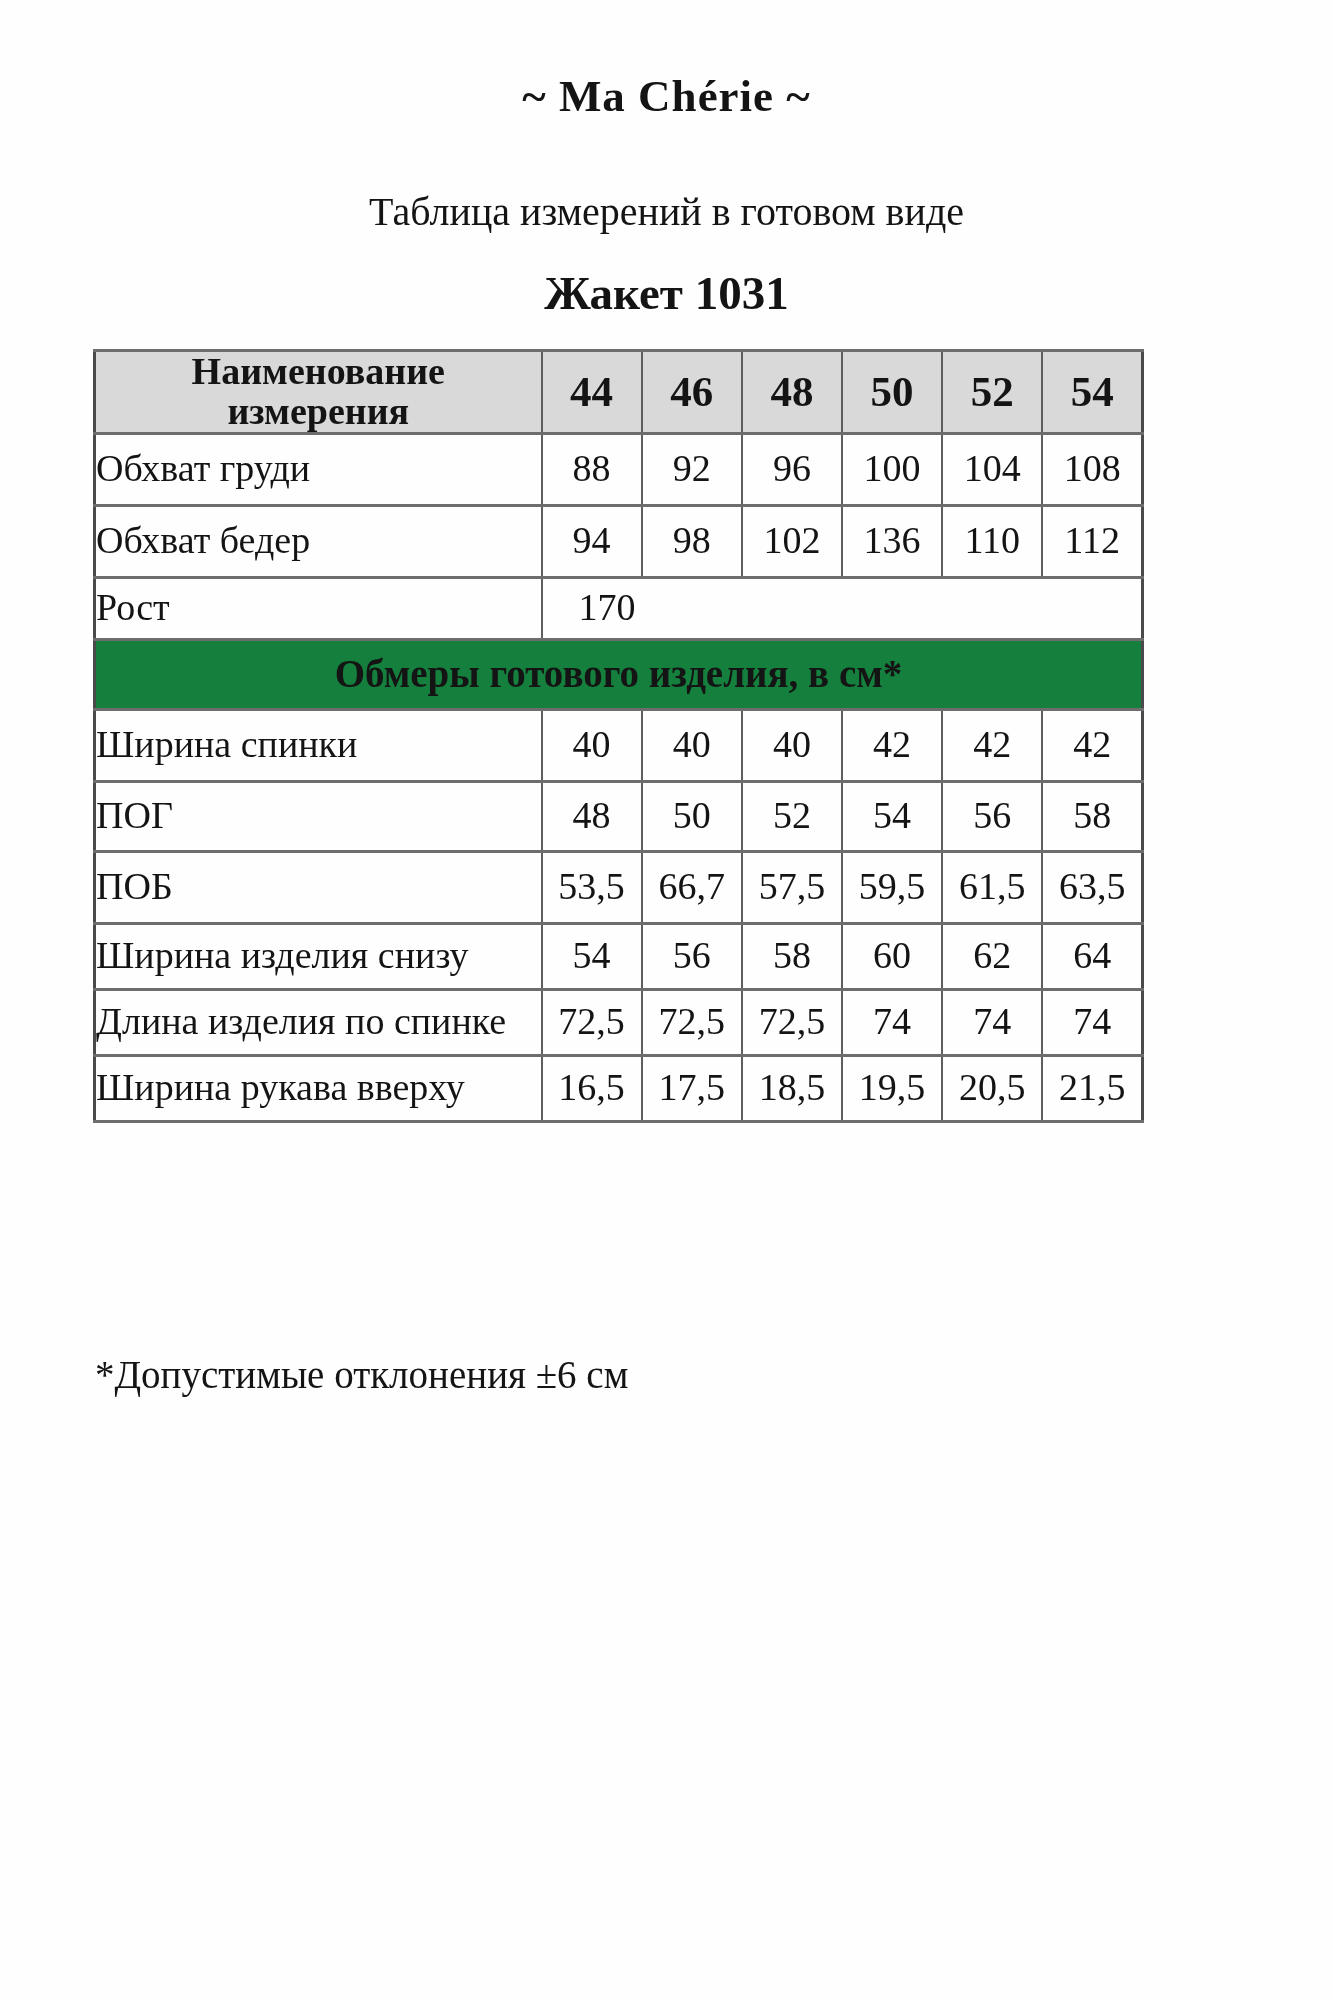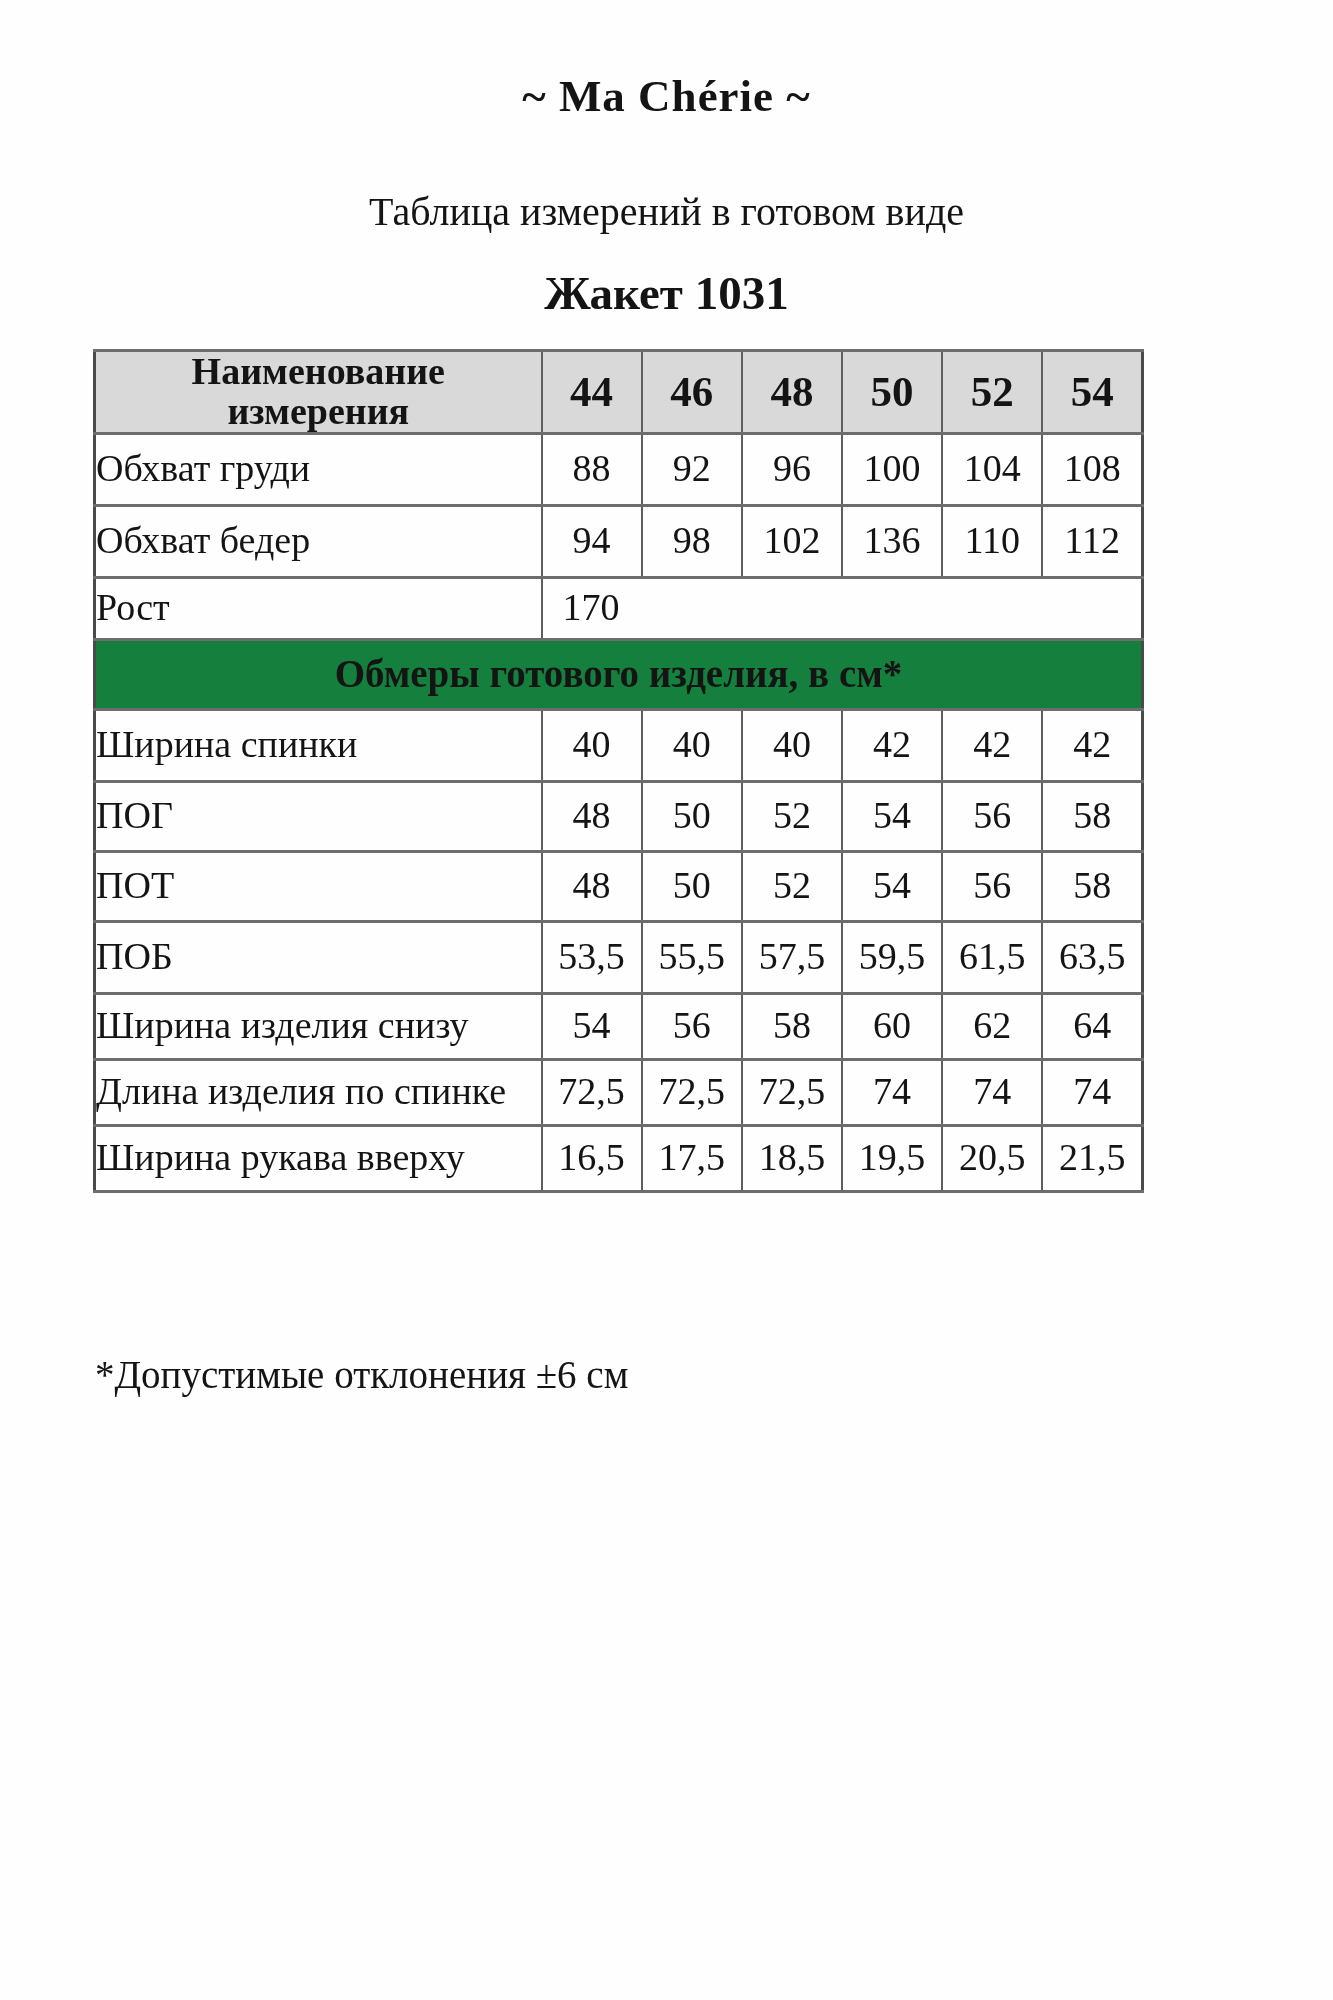--- a/index.html
+++ b/index.html
@@ -23,21 +23,21 @@
     border-top:3px solid #6d6d6d;border-bottom:3px solid #6d6d6d;
     vertical-align:middle;padding:0;
     font-size:38px;line-height:1.05;
     text-align:center;overflow:hidden;
   }
   table{border:3px solid #4a4a4a;}
   th{background:#d9d9d9;font-weight:bold;}
   th.lbl{font-size:38px;}
   th.size{font-size:43px;}
   td.lbl{text-align:left;}
-  td.rost-val{text-align:left;padding-left:20px;}
+  td.rost-val{text-align:left;padding-left:36px;}
   tr.band td{
     background:#15803d;font-weight:bold;text-align:center;font-size:39px;
   }
   #footnote{position:absolute;left:95px;top:1352px;font-size:39px;white-space:nowrap;}
 </style>
 </head>
 <body>
 
 <div class="center-line" id="brand">~ Ma Chérie ~</div>
 <div class="center-line" id="subtitle">Таблица измерений в готовом виде</div>
@@ -104,33 +104,24 @@
   </tr>
   <tr style="height:70px">
     <td class="lbl">ПОГ</td>
     <td>48</td>
     <td>50</td>
     <td>52</td>
     <td>54</td>
     <td>56</td>
     <td>58</td>
   </tr>
-  <tr style="height:70px">
-    <td class="lbl">ПОТ</td>
-    <td>48</td>
-    <td>50</td>
-    <td>52</td>
-    <td>54</td>
-    <td>56</td>
-    <td>58</td>
-  </tr>
   <tr style="height:72px">
     <td class="lbl">ПОБ</td>
     <td>53,5</td>
-    <td>55,5</td>
+    <td>66,7</td>
     <td>57,5</td>
     <td>59,5</td>
     <td>61,5</td>
     <td>63,5</td>
   </tr>
   <tr style="height:66px">
     <td class="lbl">Ширина изделия снизу</td>
     <td>54</td>
     <td>56</td>
     <td>58</td>

